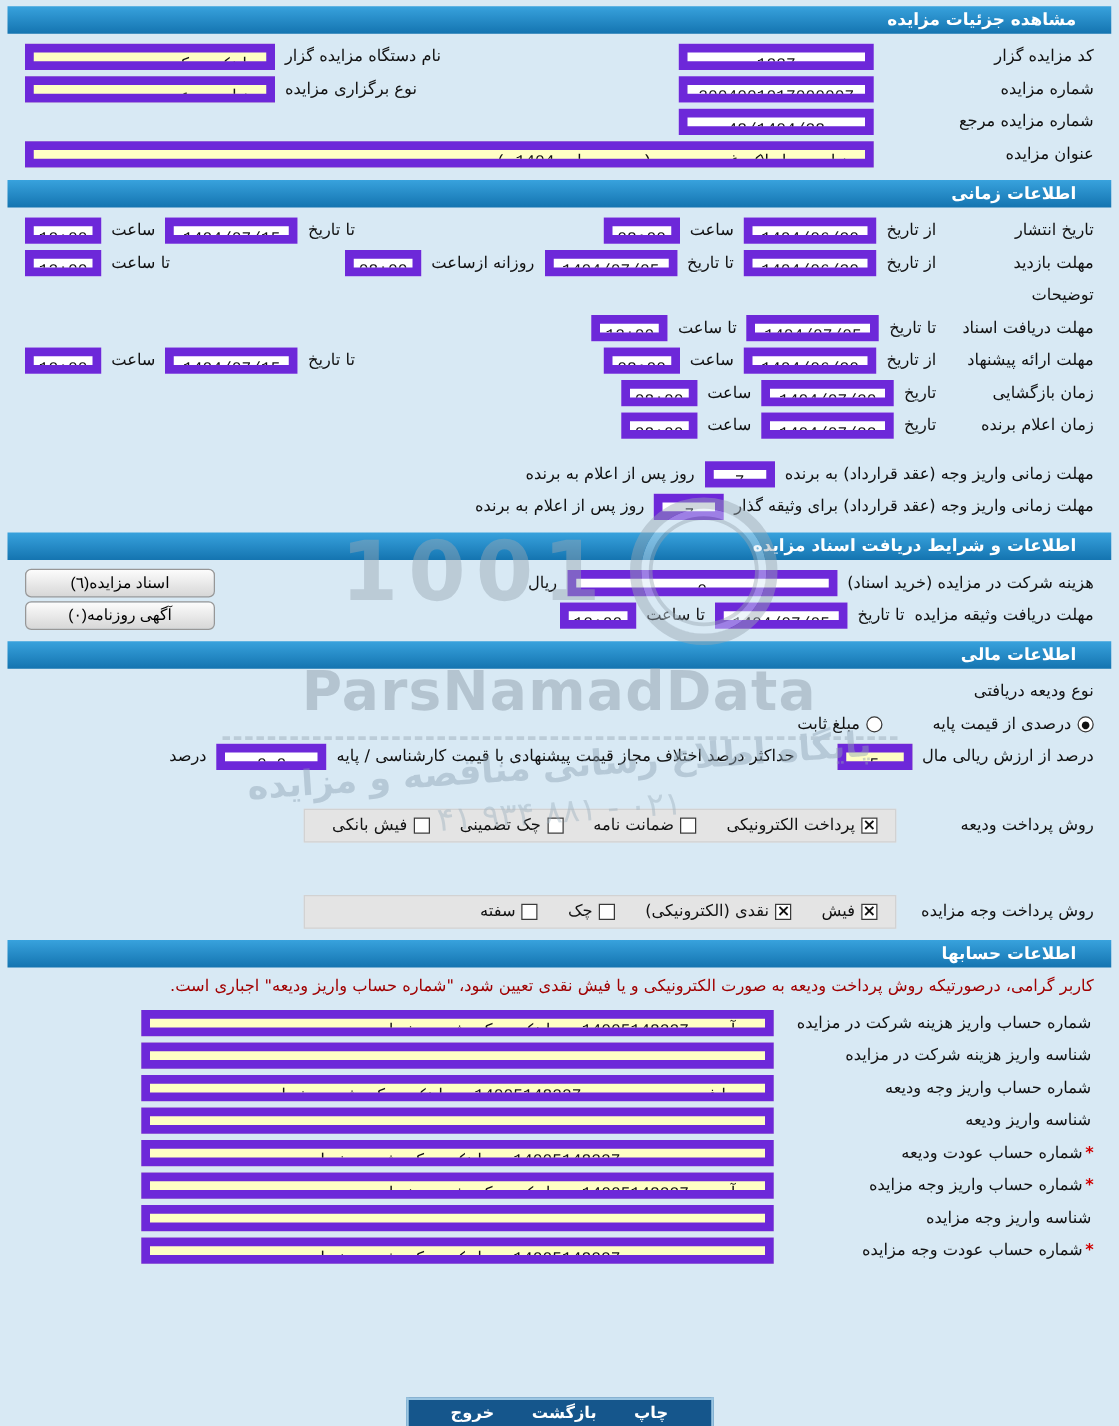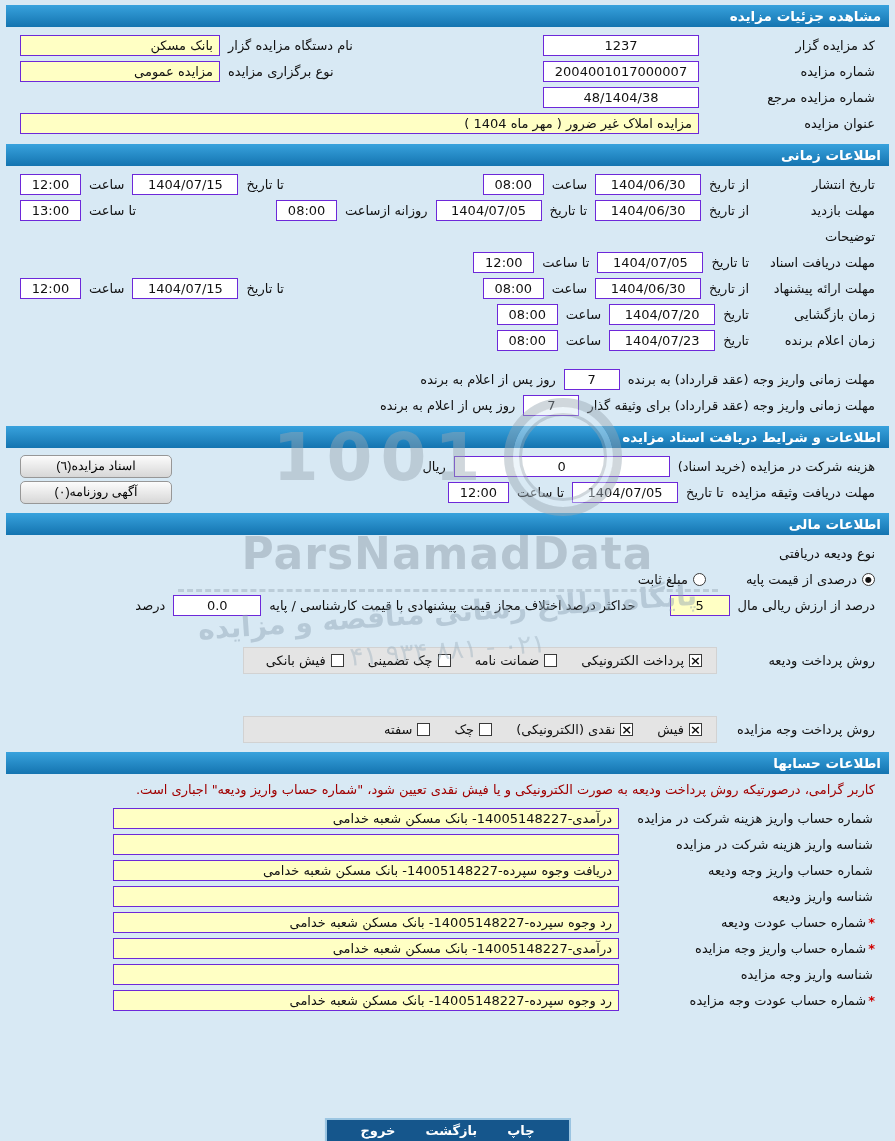--- a/index.html
+++ b/index.html
@@ -6,34 +6,34 @@
   body {
     margin: 0; width: 895px; height: 1141px;
     background: #d8e9f4;
     font-family: "DejaVu Sans", sans-serif;
     font-size: 13px; color: #111;
     direction: rtl; position: relative; overflow: hidden;
   }
   .sec {
     background: linear-gradient(to bottom, #38a2dd, #1474b0);
     color: #fff; font-weight: bold; font-size: 13.5px;
-    padding: 3px 8px; margin: 9px 6px 7px 6px;
+    padding: 3px 28px; margin: 9px 6px 7px 6px;
   }
   .sec.first { margin-top: 5px; }
   .row { display: flex; align-items: center; margin: 3px 20px; gap: 8px; min-height: 23px; }
   .between { justify-content: space-between; }
   .grp { display: flex; align-items: center; gap: 8px; }
   .lbl { white-space: nowrap; }
   .lblmain { width: 168px; }
   .lbltime { width: 118px; }
   .lblfin  { width: 150px; }
   .lblacct { width: 248px; }
   .field {
-    background: #fff; border: 1px solid #6d28d9; height: 21px; line-height: 19px;
-    text-align: center; white-space: nowrap; overflow: hidden; padding: 0 3px; display: inline-block;
+    background: #fff; border: 7px solid #6d28d9; height: 21px; line-height: 19px;
+    text-align: center; white-space: nowrap; overflow: hidden; padding: 0 3px; display: inline-block; font-family: Liberation Mono, monospace;
   }
   .y { background: #ffffc4; }
   .start { text-align: right; padding: 0 6px; }
   .date { width: 106px; } .time { width: 61px; }
   .w155 { width: 156px; } .w200 { width: 200px; }
   .grow { flex: 1; }
   .small { width: 56px; } .feewide { width: 216px; }
   .pct { width: 60px; } .diff { width: 88px; }
   .acct { width: 506px; }
   .btn {

